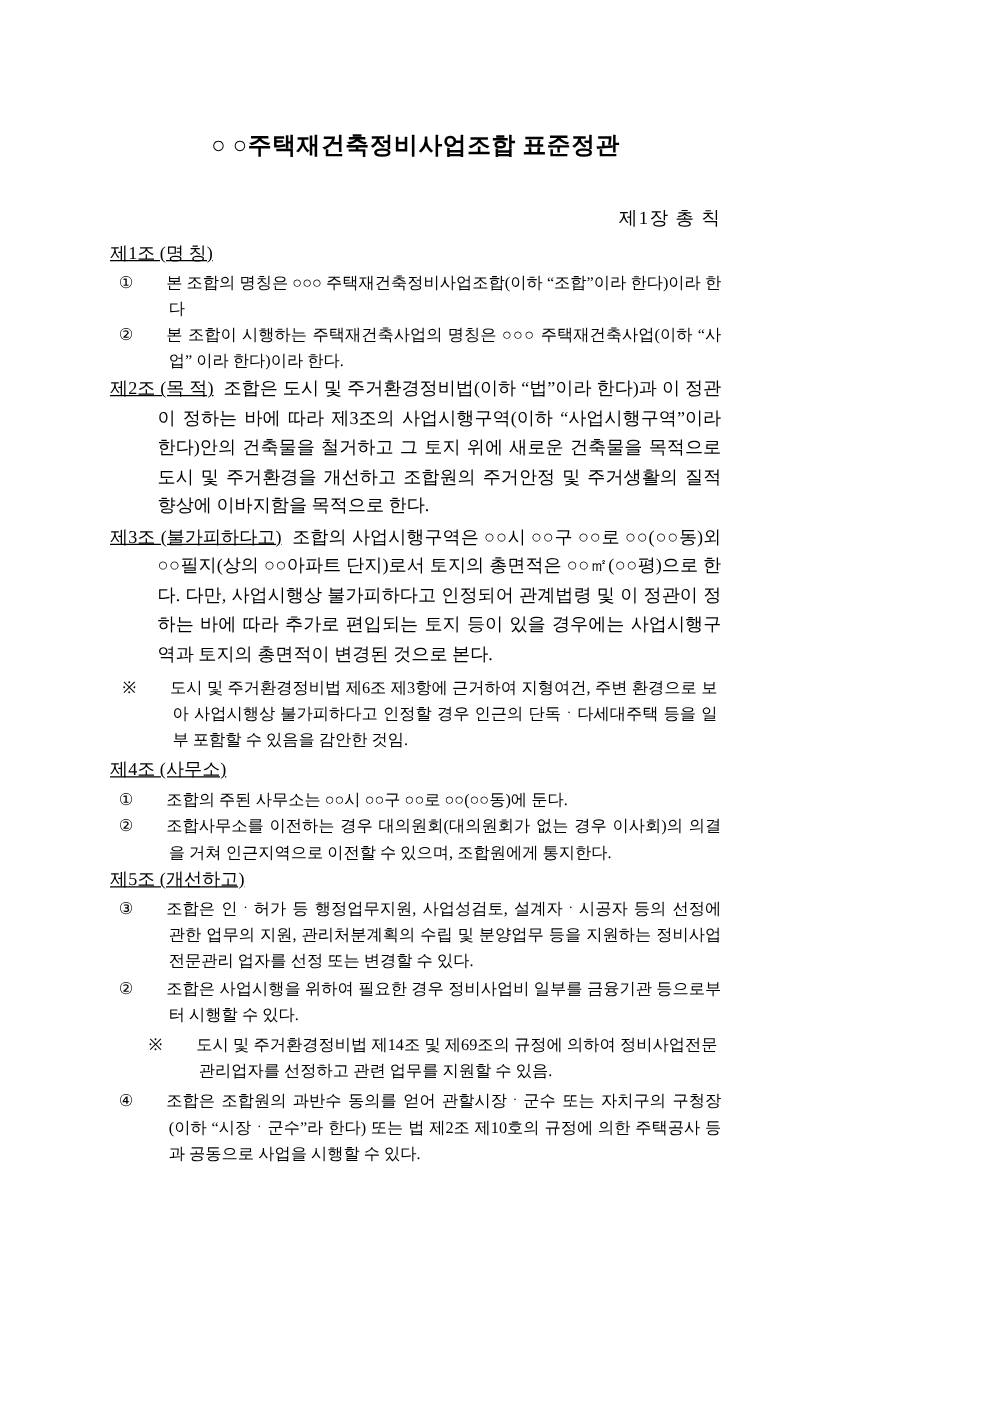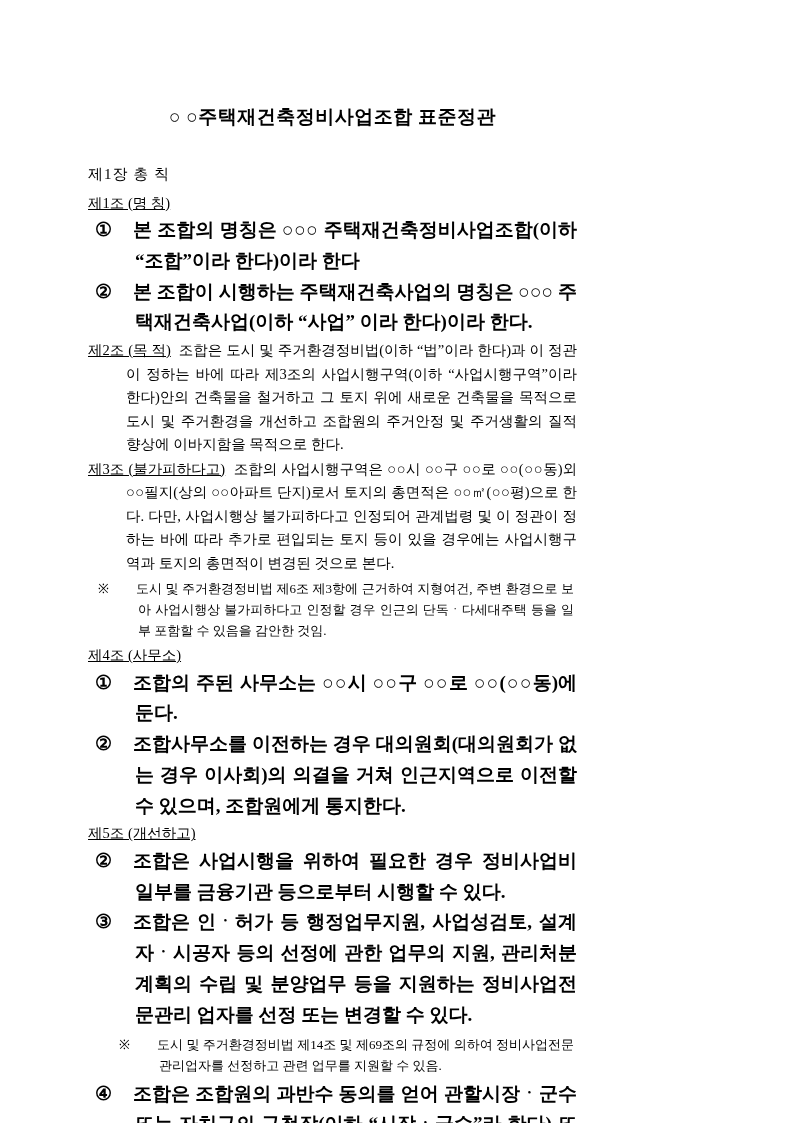--- a/index.html
+++ b/index.html
@@ -22,21 +22,21 @@
   }
   .doc-title {
     text-align: center;
     font-size: 19px;
     font-weight: bold;
     letter-spacing: 0.5px;
     margin: 8px 0 0 0;
     line-height: 1.4;
   }
   .chapter-heading {
-    text-align: left;
+    text-align: right;
     font-size: 15px;
     margin: 34px 0 8px 0;
     letter-spacing: 1px;
   }
   .article {
     margin: 0 0 1px 0;
   }
   
   .art-line {
     font-size: 14.5px;
@@ -46,28 +46,27 @@
     margin: 0 0 0 0;
     padding-left: 38px;
     text-indent: -38px;
   }
   .art-label {
     white-space: nowrap;
     text-decoration: underline;
   }
   
   .clause {
-    font-size: 19px;
+    font-size: 13px;
     line-height: 1.62;
     text-align: justify;
     text-justify: inter-ideograph;
     margin: 0;
     padding-left: 47px;
     text-indent: -20px;
-    font-weight: bold;
   }
   .clause .marker {
     display: inline-block;
     width: 18px;
   }
   
   .note {
     font-size: 13px;
     line-height: 1.62;
     text-align: justify;
@@ -110,19 +109,19 @@
   </div>
 
   <div class="article">
     <p class="art-line"><span class="art-label">제4조 (사무소)</span></p>
     <p class="clause"><span class="marker">①</span><span>조합의 주된 사무소는 ○○시 ○○구 ○○로 ○○(○○동)에 둔다.</span></p>
     <p class="clause"><span class="marker">②</span><span>조합사무소를 이전하는 경우 대의원회(대의원회가 없는 경우 이사회)의 의결을 거쳐 인근지역으로 이전할 수 있으며, 조합원에게 통지한다.</span></p>
   </div>
 
   <div class="article">
     <p class="art-line"><span class="art-label">제5조 (개선하고)</span></p>
+    <p class="clause"><span class="marker">③</span><span>조합은 인ㆍ허가 등 행정업무지원, 사업성검토, 설계자ㆍ시공자 등의 선정에 관한 업무의 지원, 관리처분계획의 수립 및 분양업무 등을 지원하는 정비사업전문관리 업자를 선정 또는 변경할 수 있다.</span></p>
     <p class="clause"><span class="marker">②</span><span>조합은 사업시행을 위하여 필요한 경우 정비사업비 일부를 금융기관 등으로부터 시행할 수 있다.</span></p>
-    <p class="clause"><span class="marker">③</span><span>조합은 인ㆍ허가 등 행정업무지원, 사업성검토, 설계자ㆍ시공자 등의 선정에 관한 업무의 지원, 관리처분계획의 수립 및 분양업무 등을 지원하는 정비사업전문관리 업자를 선정 또는 변경할 수 있다.</span></p>
     <p class="note deeper"><span class="marker">※</span><span>도시 및 주거환경정비법 제14조 및 제69조의 규정에 의하여 정비사업전문관리업자를 선정하고 관련 업무를 지원할 수 있음.</span></p>
     <p class="clause"><span class="marker">④</span><span>조합은 조합원의 과반수 동의를 얻어 관할시장ㆍ군수 또는 자치구의 구청장(이하 “시장ㆍ군수”라 한다) 또는 법 제2조 제10호의 규정에 의한 주택공사 등과 공동으로 사업을 시행할 수 있다.</span></p>
   </div>
 
 </div>
 
 </body></html>

